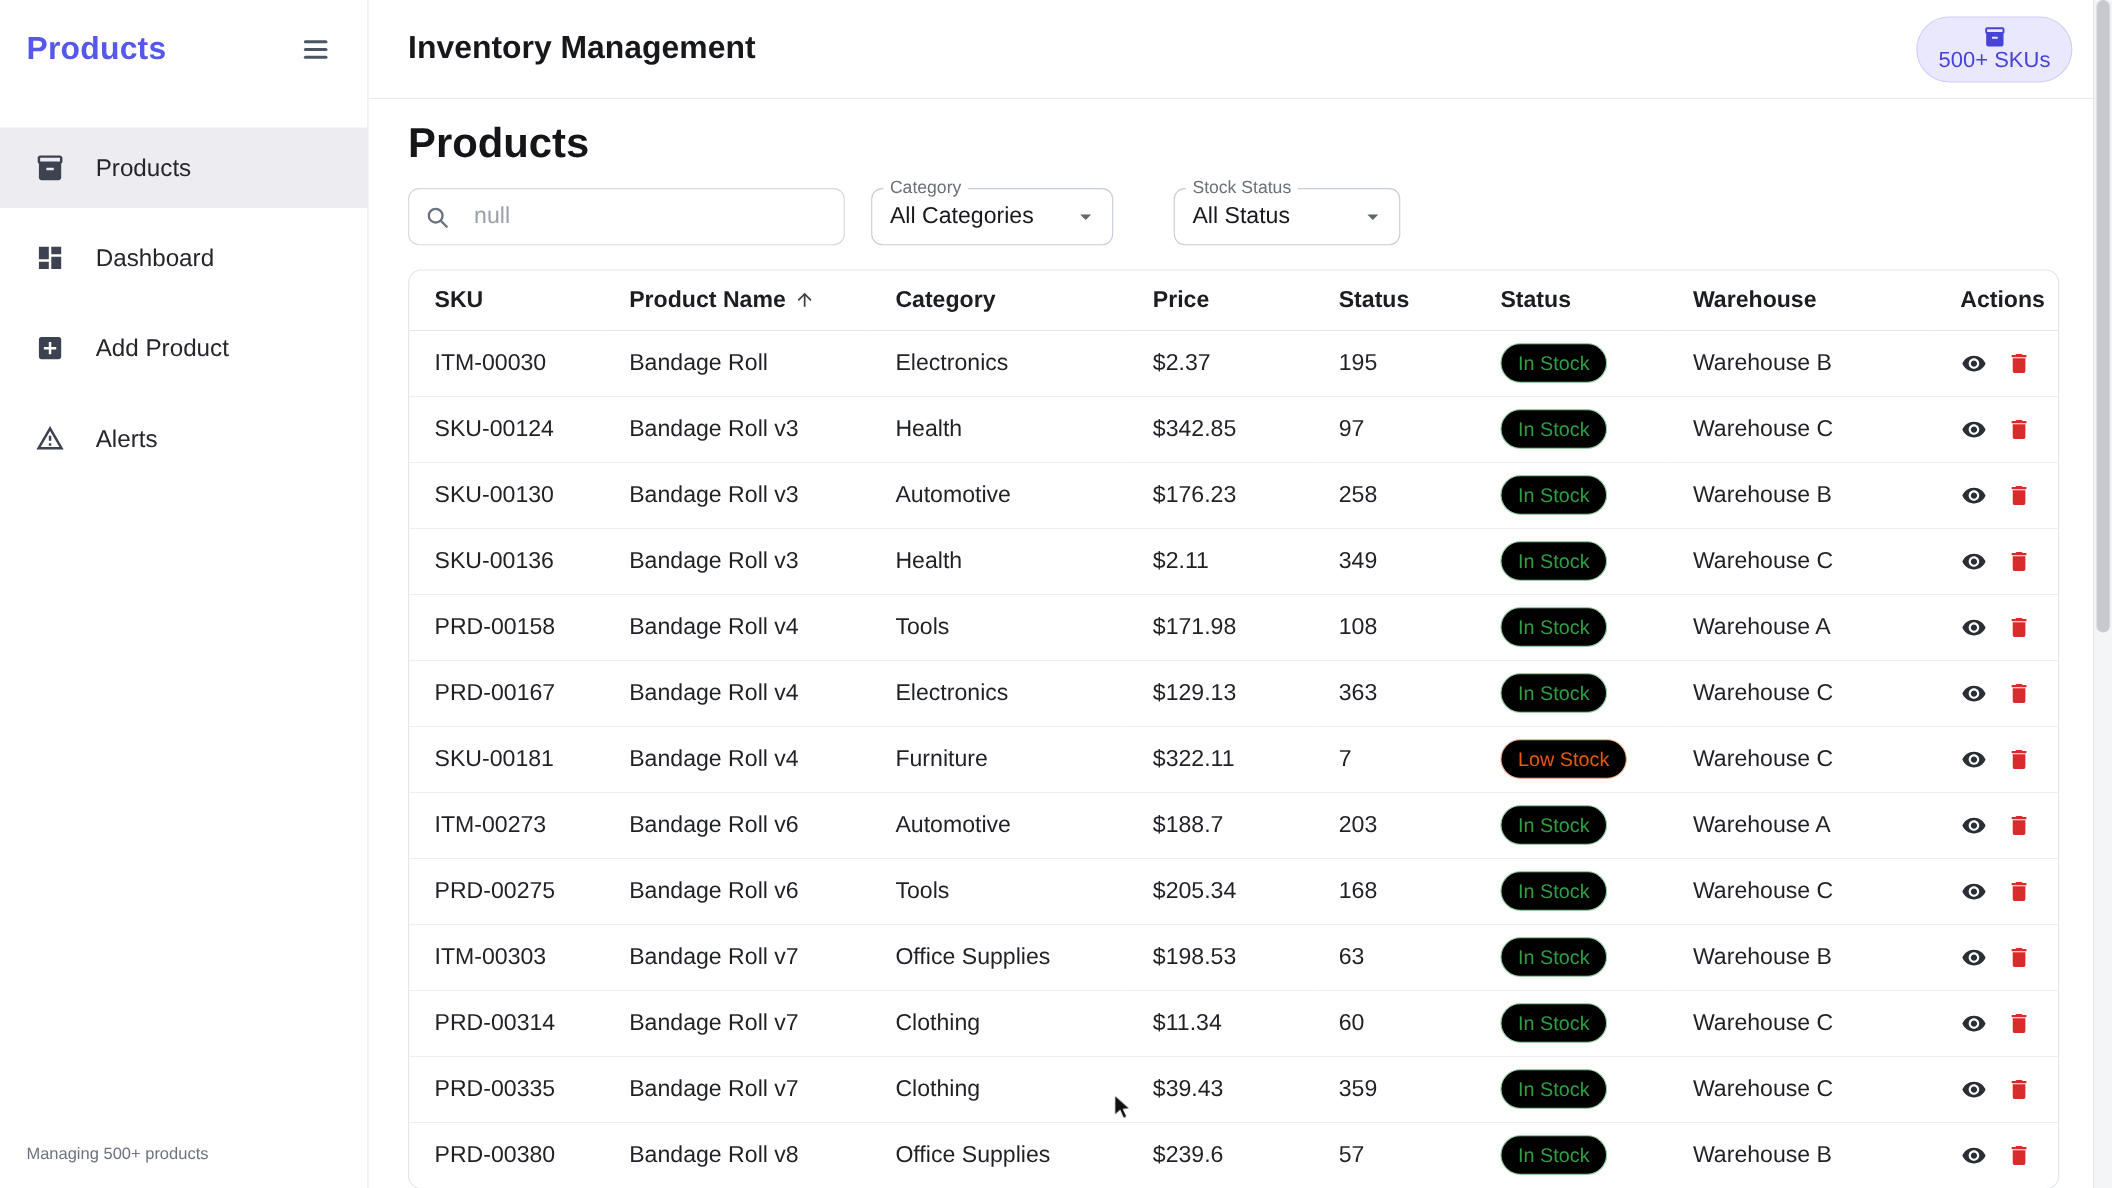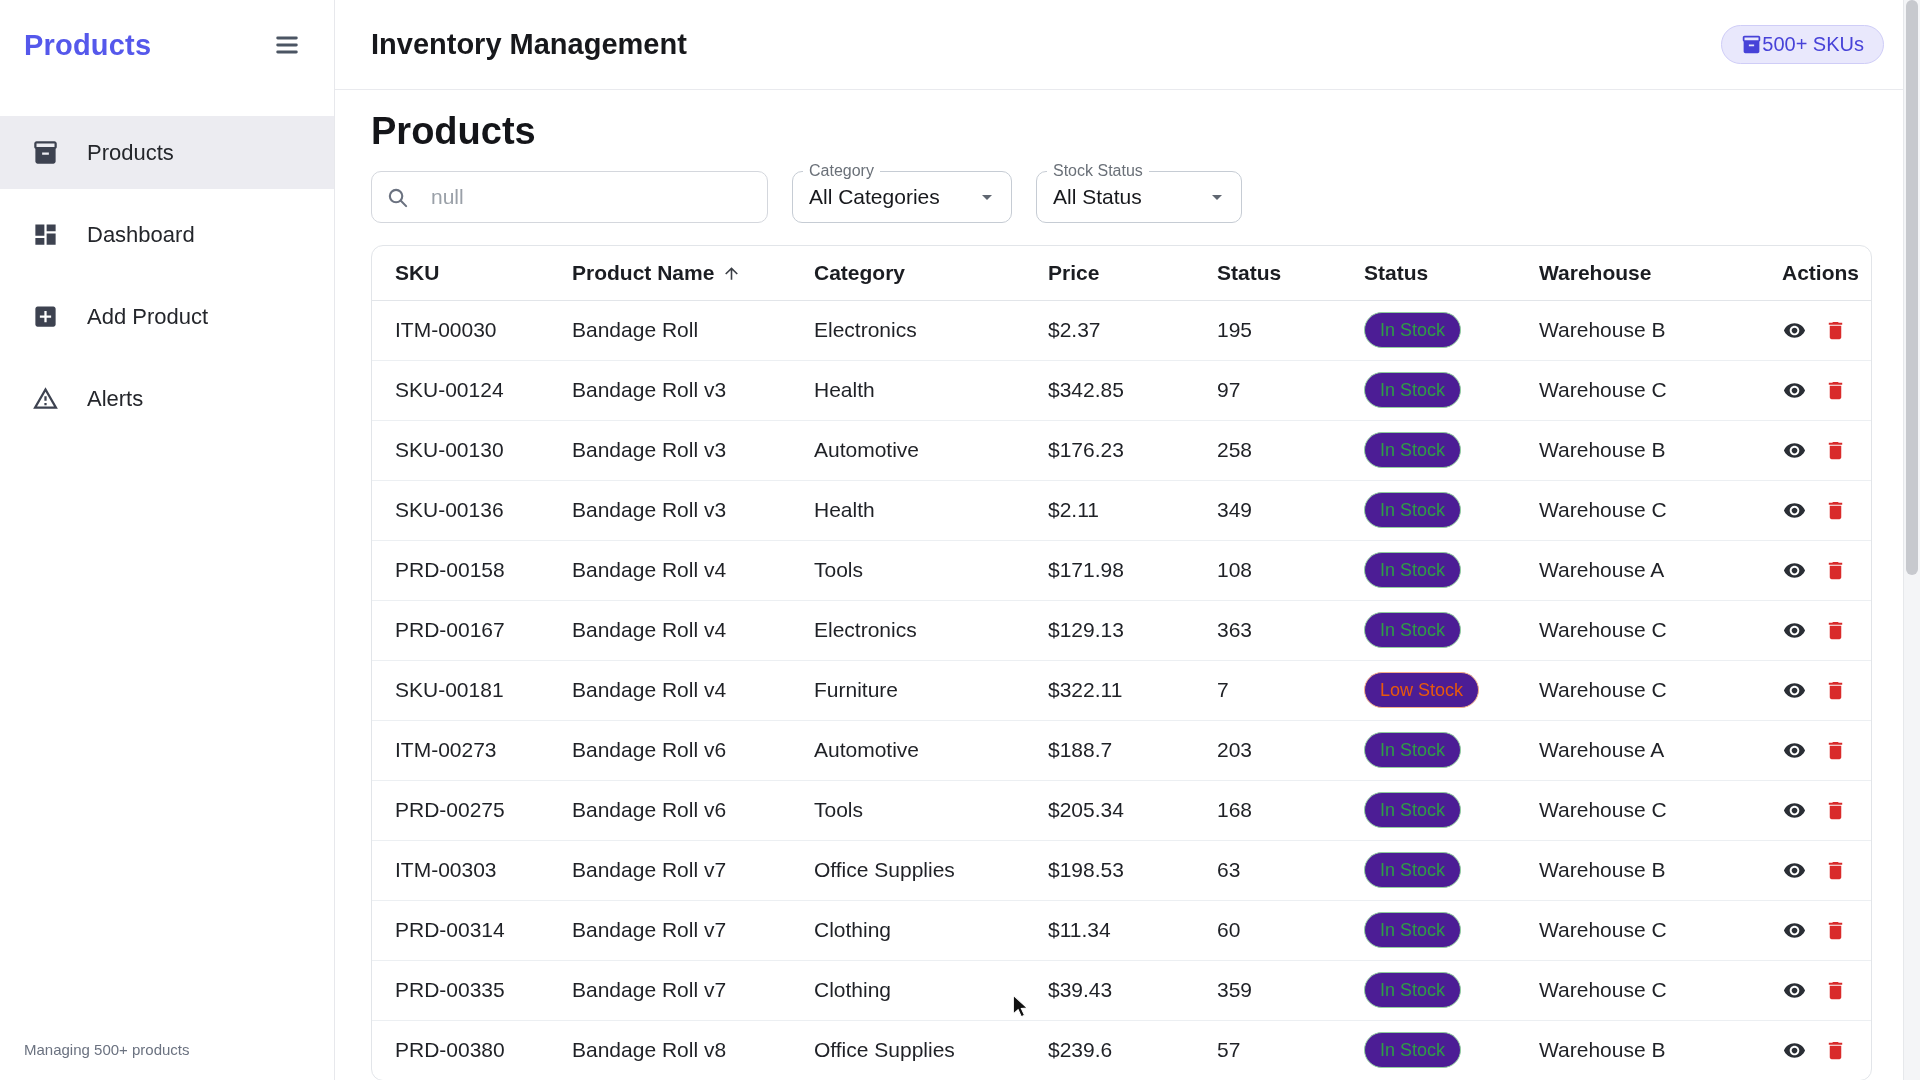--- a/index.html
+++ b/index.html
@@ -17,50 +17,50 @@
   .nav-item { height: 73px; display: flex; align-items: center; gap: 28px; padding-left: 32px; font-size: 22px; color: #24262b; cursor: pointer; margin-bottom: 9px; }
   .nav-item.active { background: #ececf1; }
   .nav-icon { width: 27px; height: 27px; display: inline-flex; }
   .nav-icon svg { width: 27px; height: 27px; fill: #3d4250; }
   .sidebar-footer { position: absolute; left: 24px; bottom: 22px; font-size: 15px; color: #6b7280; }
 
   
   .main { flex: 1; display: flex; flex-direction: column; min-width: 0; }
   .topbar { height: 90px; flex: none; display: flex; align-items: center; padding: 0 36px 0 36px; border-bottom: 1px solid #e9eaee; }
   .topbar h1 { font-size: 29px; font-weight: 700; color: #17181c; }
-  .sku-badge { margin-left: auto; display: flex; align-items: center; gap: 0; background: #e9e8fc; border: 1px solid #cfcdf7; color: #4742d8; padding: 7px 19px; border-radius: 999px; font-size: 20px; font-weight: 500; }
+  .sku-badge { margin-left: auto; display: flex; align-items: center; gap: 0; background: #e9e8fc; border: 1px solid #cfcdf7; color: #4742d8; padding: 7px 19px; border-radius: 999px; font-size: 20px; font-weight: 500; flex-direction: column; }
   .sku-badge svg { width: 21px; height: 21px; fill: #4742d8; }
 
   .content { flex: 1; padding: 14px 48px 0 36px; overflow: hidden; }
   .content h2 { font-size: 38px; font-weight: 700; color: #141519; margin: 6px 0 18px; }
 
   .controls { display: flex; align-items: center; gap: 24px; margin-bottom: 22px; }
   .search-box { width: 397px; height: 52px; border: 1px solid #d4d7dd; border-radius: 10px; display: flex; align-items: center; padding: 0 14px; gap: 22px; background: #fff; }
   .search-box svg { width: 23px; height: 23px; stroke: #6b7280; flex: none; }
   .search-box input { border: none; outline: none; flex: 1; font-size: 21px; font-family: inherit; color: #17181c; background: transparent; }
   .search-box input::placeholder { color: #9aa0a8; }
 
   .filter { height: 52px; border: 1px solid #c6ccd4; border-radius: 10px; display: flex; align-items: center; padding: 0 12px 0 16px; position: relative; cursor: pointer; background: #fff; }
   .filter.cat { width: 220px; }
-  .filter.status { width: 206px; }
+  .filter.status { width: 206px; margin-left: 31px; }
   .filter-label { position: absolute; top: -10px; left: 10px; background: #fff; padding: 0 6px; font-size: 16px; color: #6a7078; }
   .filter-value { flex: 1; font-size: 21px; color: #17181c; }
   .filter svg { width: 24px; height: 24px; fill: #5f6670; flex: none; }
 
   
   .table-wrap { border: 1px solid #e2e5e9; border-radius: 12px; overflow: hidden; }
   table { width: 100%; border-collapse: collapse; table-layout: fixed; }
   col.c1{width:177px} col.c2{width:242px} col.c3{width:234px} col.c4{width:169px}
   col.c5{width:147px} col.c6{width:175px} col.c7{width:243px} col.c8{width:auto}
   th { height: 54px; text-align: left; font-size: 21px; font-weight: 600; color: #1b1d22; border-bottom: 1px solid #e2e5e9; padding: 0 8px 0 23px; vertical-align: middle; cursor: pointer; white-space: nowrap; }
   td { height: 60px; font-size: 21px; color: #1f2126; border-bottom: 1px solid #eceff2; padding: 0 8px 0 23px; vertical-align: middle; white-space: nowrap; overflow: hidden; }
   tbody tr:last-child td { border-bottom: none; }
   .sort-icon svg { width: 19px; height: 19px; fill: #3b3f46; margin-left: 8px; vertical-align: -3px; }
 
-  .badge { display: inline-block; padding: 5px 15px; border-radius: 999px; font-size: 18px; background: #4c1d95; border: 1.5px solid; line-height: 1.35; }
+  .badge { display: inline-block; padding: 5px 15px; border-radius: 999px; font-size: 18px; background: #000000; border: 1.5px solid; line-height: 1.35; }
   .badge.in  { color: #2f9e44; border-color: #8fce9d; }
   .badge.low { color: #e8590c; border-color: #f3b087; }
 
   .actions-cell { padding-left: 18px; }
   .icon-btn { background: none; border: none; cursor: pointer; padding: 6px; vertical-align: middle; }
   .icon-btn svg { width: 23px; height: 23px; display: block; }
   .icon-btn.view svg { fill: #2a2e35; }
   .icon-btn.delete svg { fill: #d92b2b; }
 
   

